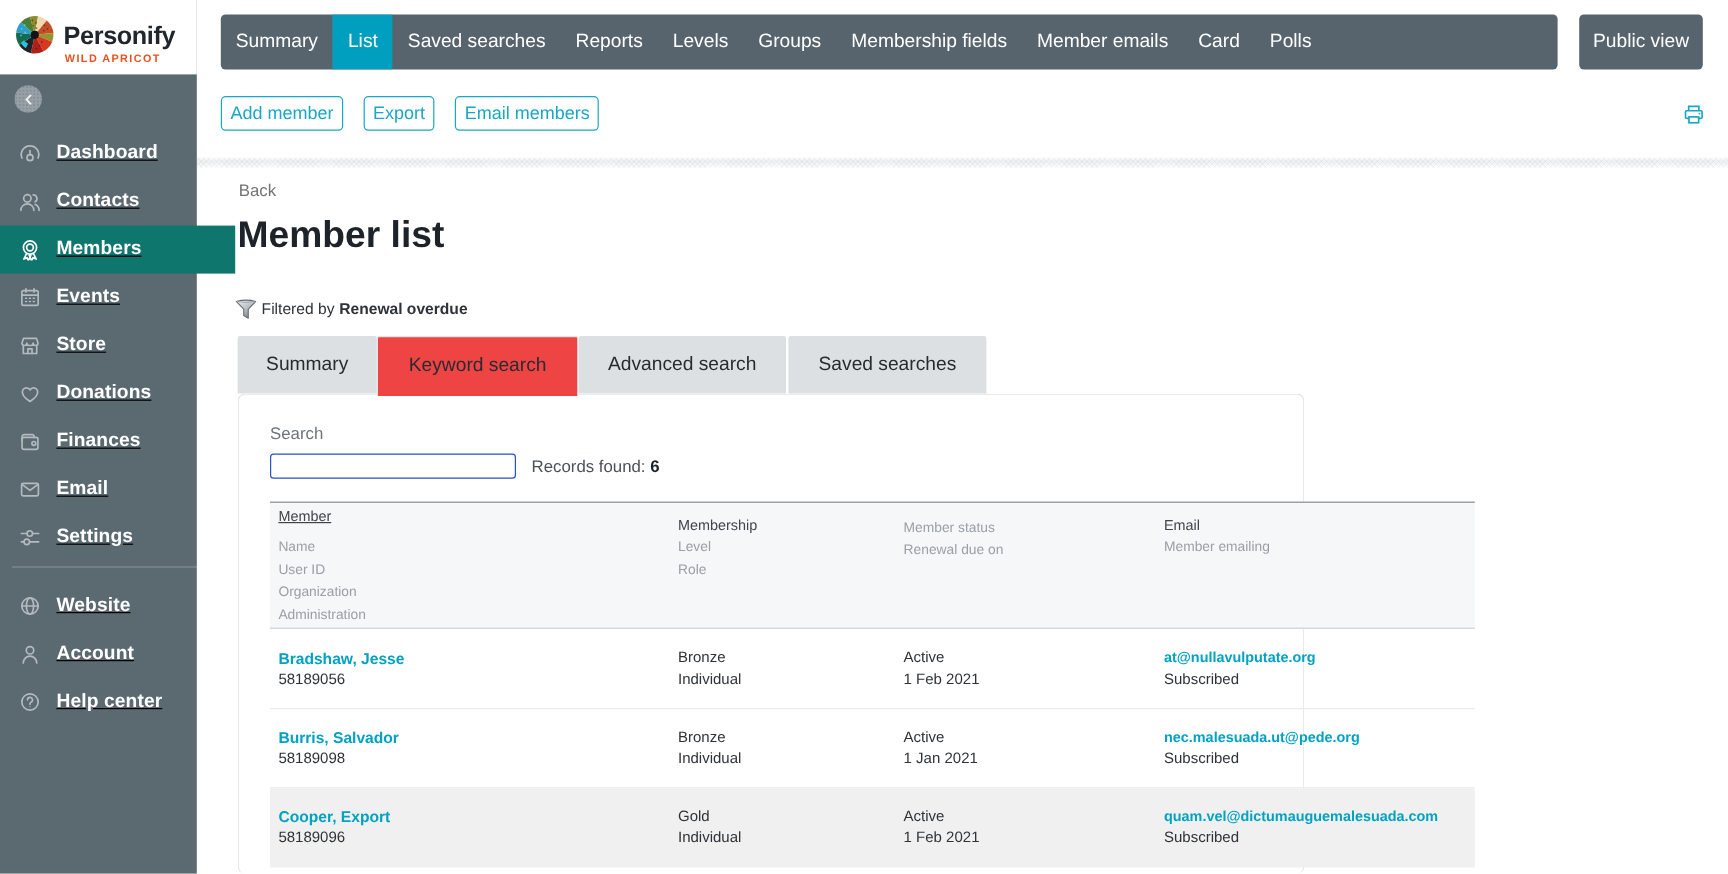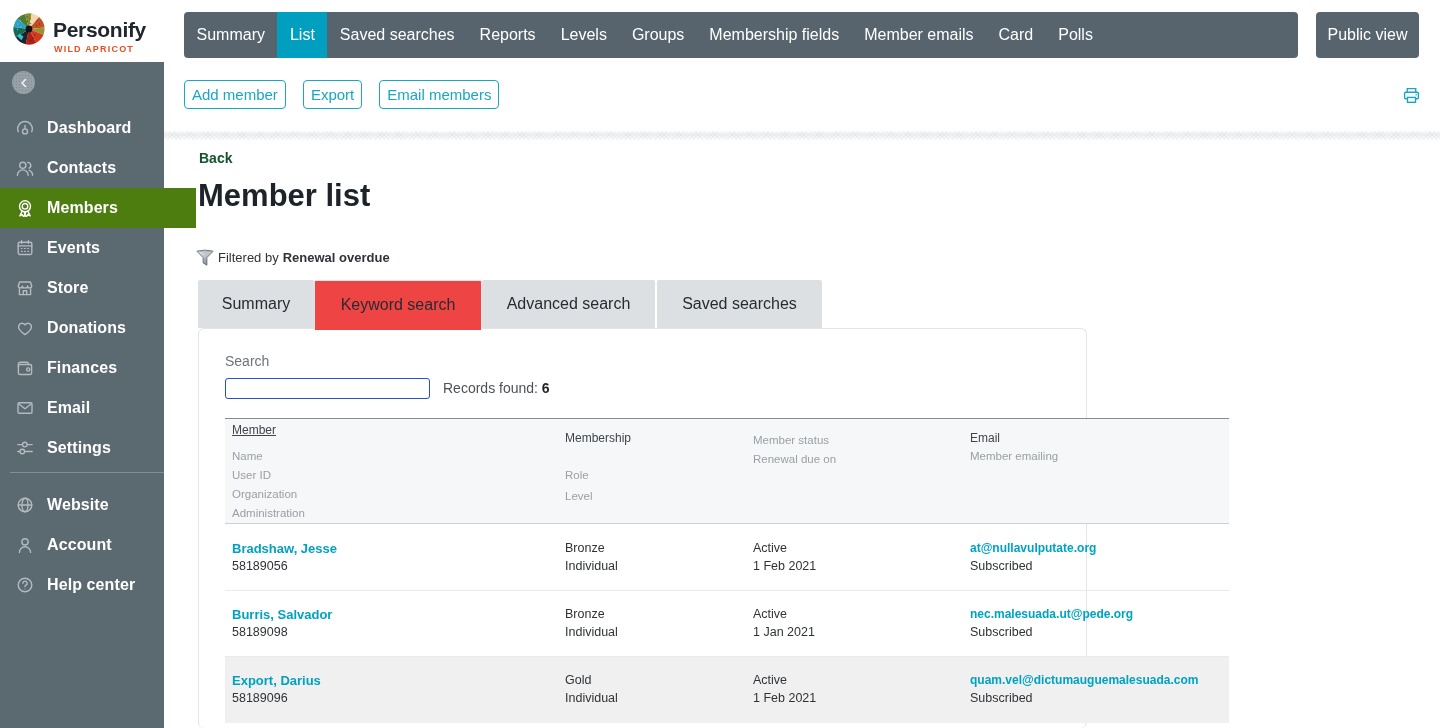--- a/index.html
+++ b/index.html
@@ -1,44 +1,44 @@
 <!DOCTYPE html>
 <html><head>
 <meta charset="utf-8">
 <style>
 * { margin:0; padding:0; box-sizing:border-box; }
 html,body { width:1440px; height:728px; overflow:hidden; font-family:"Liberation Sans", sans-serif; background:#fff; }
 
 .sidebar { position:absolute; left:0; top:0; width:164px; height:728px; background:#5b6971; z-index:5; }
 .logo { position:absolute; left:0; top:0; width:164px; height:62px; background:#fff; }
 .collapse-btn { position:absolute; left:12px; top:71px; width:23px; height:23px; border-radius:50%; background:#97a0a7; background-image:radial-gradient(rgba(60,72,82,0.2) 0.6px, rgba(0,0,0,0) 0.8px); background-size:3px 3px; display:flex; align-items:center; justify-content:center; }
-.nav-items { position:absolute; top:108px; left:0; width:196px; }
+.nav-items { position:absolute; top:108px; left:0; width:196px;text-decoration:underline; }
 .nav-item { height:40px; display:flex; align-items:center; color:#fff; font-size:16px; font-weight:bold; }
 .nav-item svg { margin-left:16px; width:18px; height:18px; flex:none; }
 .nav-item span { margin-left:13px; letter-spacing:0.1px; }
-.nav-item.active { background:#4d7c0f; }
+.nav-item.active { background:#0f766e; }
 .nav-divider { height:1px; background:rgba(255,255,255,0.25); margin:4px 10px 12px 10px; }
 
 .tophead { position:absolute; left:164px; top:0; width:1276px; height:131px; background:#fff; }
 .topnav { position:absolute; left:20px; top:12px; width:1114px; height:46px; background:#57646e; border-radius:4px; display:flex; align-items:stretch; overflow:hidden; }
 .topnav a { color:#fff; font-size:16px; line-height:46px; padding:0 12.5px; white-space:nowrap; }
 .topnav a.active { background:#009fc0; }
 .publicview { position:absolute; left:1152px; top:12px; width:103px; height:46px; background:#57646e; border-radius:4px; color:#fff; font-size:16px; text-align:center; line-height:46px; }
 .btnrow { position:absolute; left:20px; top:80px; height:29px; display:flex; }
 .btn { border:1px solid #18a7c4; border-radius:4px; color:#18a7c4; font-size:15px; line-height:27px; padding:0 7px; margin-right:17px; background:#fff; }
 .printicon { position:absolute; right:20px; top:87px; width:17px; height:17px; }
 
 .pagebg { position:absolute; left:164px; top:131px; width:1276px; height:597px; background:#fff; }
 .pageband { position:absolute; left:164px; top:131px; width:1276px; height:9px;
   background:
   repeating-linear-gradient(45deg, rgba(96,110,120,0.05) 0 1px, rgba(0,0,0,0) 1px 3px),
   repeating-linear-gradient(-45deg, rgba(96,110,120,0.05) 0 1px, rgba(0,0,0,0) 1px 3px),
   linear-gradient(#ffffff 0%, #edf0f1 38%, #f5f6f7 68%, #ffffff 100%); }
 .content { position:absolute; left:0; top:9px; width:1276px; height:588px; background:#fff; border-radius:6px 6px 0 0; }
-.back { position:absolute; left:35px; top:150px; color:#14532d; font-size:14px; font-weight:bold; }
+.back { position:absolute; left:35px; top:150px; color:#737373; font-size:14px; font-weight:normal; }
 h1 { position:absolute; left:34px; top:177px; color:#1d2329; font-size:31px; font-weight:bold; font-family:"Liberation Sans", sans-serif; }
 .filtered { position:absolute; left:32px; top:248px; font-size:13px; color:#2f3337; display:flex; align-items:center; }
 .filtered b { margin-left:4px; }
 .funnel { margin-right:4px; }
 
 .tabs { position:absolute; left:34px; top:280px; display:flex; height:49px; }
 .tab { background:#dce0e3; color:#272c31; font-size:16px; height:48px; line-height:48px; text-align:center; border-radius:2px 2px 0 0; }
 .tab.t1 { width:116px; } .tab.t2 { width:168px; } .tab.t3 { width:173px; margin-right:2px;} .tab.t4 { width:165px; }
 .tab.active { background:#ef4444; border:1px solid #e2e4e6; border-bottom:none; height:50px; position:relative; z-index:3; }
 
@@ -121,21 +121,21 @@
   <div class="searchlbl">Search</div>
   <div class="searchbox"></div>
   <div class="records">Records found: <b>6</b></div>
   <div class="thead">
     <div class="hmain col1" style="top:4px;text-decoration:underline;">Member</div>
     <div class="hsub col1" style="top:31px;">Name</div>
     <div class="hsub col1" style="top:50px;">User ID</div>
     <div class="hsub col1" style="top:69px;">Organization</div>
     <div class="hsub col1" style="top:88px;">Administration</div>
     <div class="hmain col2" style="top:12px;">Membership</div>
-    <div class="hsub col2" style="top:31px;margin-top:40px;">Level</div>
+    <div class="hsub col2" style="top:31px;">Level</div>
     <div class="hsub col2" style="top:50px;">Role</div>
     <div class="hsub col3" style="top:15px;">Member status</div>
     <div class="hsub col3" style="top:34px;">Renewal due on</div>
     <div class="hmain col4" style="top:12px;">Email</div>
     <div class="hsub col4" style="top:31px;">Member emailing</div>
   </div>
   <div class="trow sep" style="top:196px;">
     <div class="nm col1">Bradshaw, Jesse</div>
       <div class="id col1">58189056</div>
     <div class="l1 col2">Bronze</div>
@@ -149,21 +149,21 @@
     <div class="nm col1">Burris, Salvador</div>
       <div class="id col1">58189098</div>
     <div class="l1 col2">Bronze</div>
       <div class="l2 col2">Individual</div>
     <div class="l1 col3">Active</div>
       <div class="l2 col3">1 Jan 2021</div>
     <div class="em col4">nec.malesuada.ut@pede.org</div>
       <div class="l2 col4">Subscribed</div>
   </div>
   <div class="trow gray" style="top:328px;">
-    <div class="nm col1">Export, Darius</div>
+    <div class="nm col1">Cooper, Export</div>
       <div class="id col1">58189096</div>
     <div class="l1 col2">Gold</div>
       <div class="l2 col2">Individual</div>
     <div class="l1 col3">Active</div>
       <div class="l2 col3">1 Feb 2021</div>
     <div class="em col4">quam.vel@dictumauguemalesuada.com</div>
       <div class="l2 col4">Subscribed</div>
   </div>
 </div>
 <div class="sidebar">

